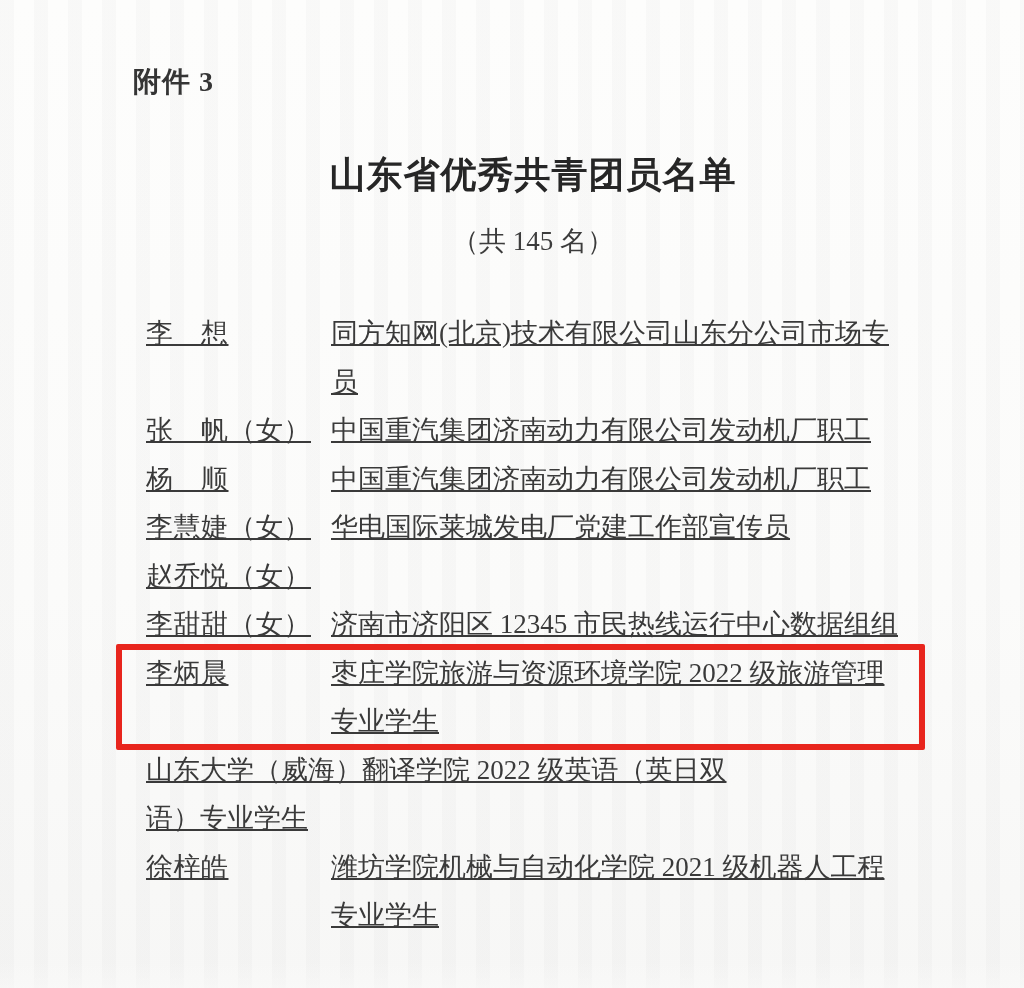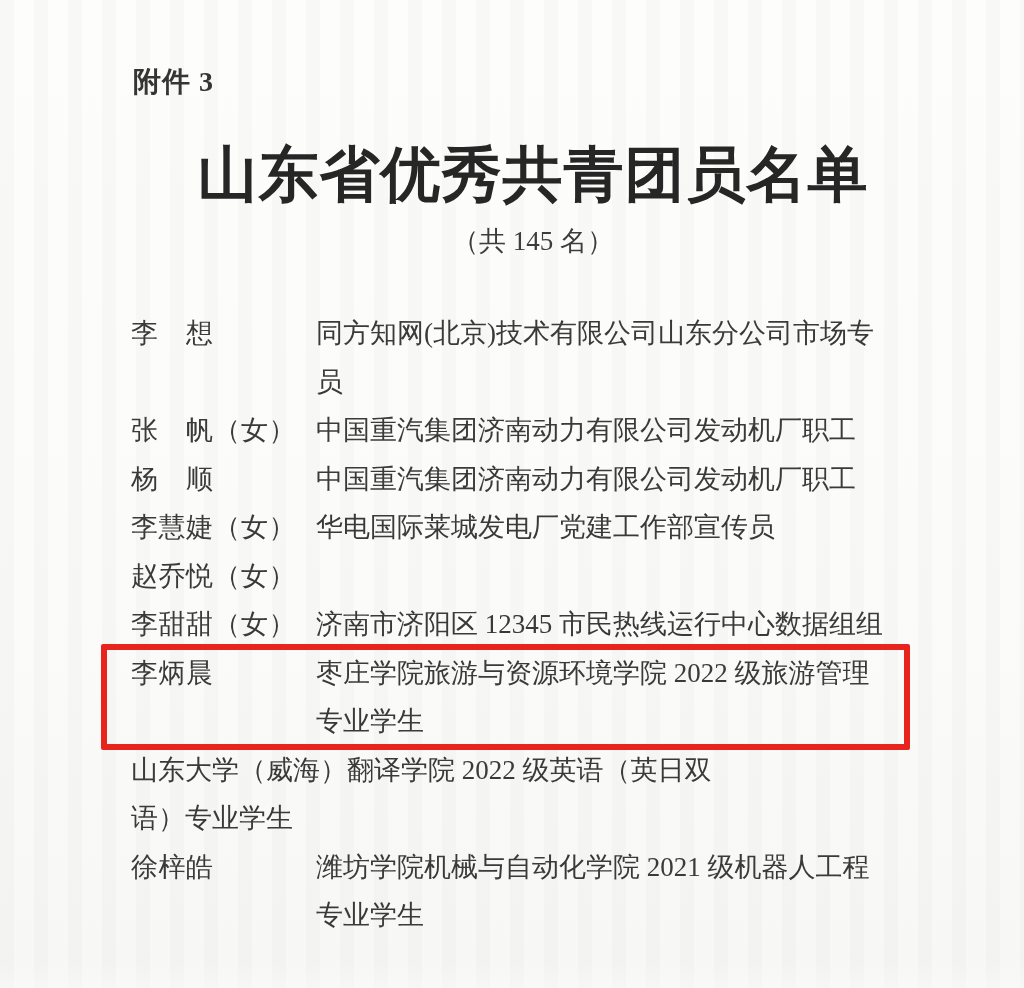--- a/index.html
+++ b/index.html
@@ -35,39 +35,40 @@
   }
 
   .title-block {
     position: absolute;
     left: 133px;
     top: 148px;
     width: 800px;
     text-align: center;
   }
   .doc-title {
-    font-size: 60px;
+    font-size: 36px;
     font-weight: 700;
     line-height: 54px;
     color: #262626;
     letter-spacing: 1px;
     margin: 0;
   }
   .doc-subtitle {
     margin-top: 22px;
     font-size: 27px;
     line-height: 34px;
     color: #3c3c3c;
   }
 
   .member-list {
     position: absolute;
-    left: 131px;
+    left: 146px;
     top: 309px;
     width: 795px;
+    text-decoration: underline;
   }
   .entry {
     display: flex;
     font-size: 27px;
     line-height: 48.5px;
   }
   .entry .name {
     flex: none;
     width: 185px;
     white-space: pre;

